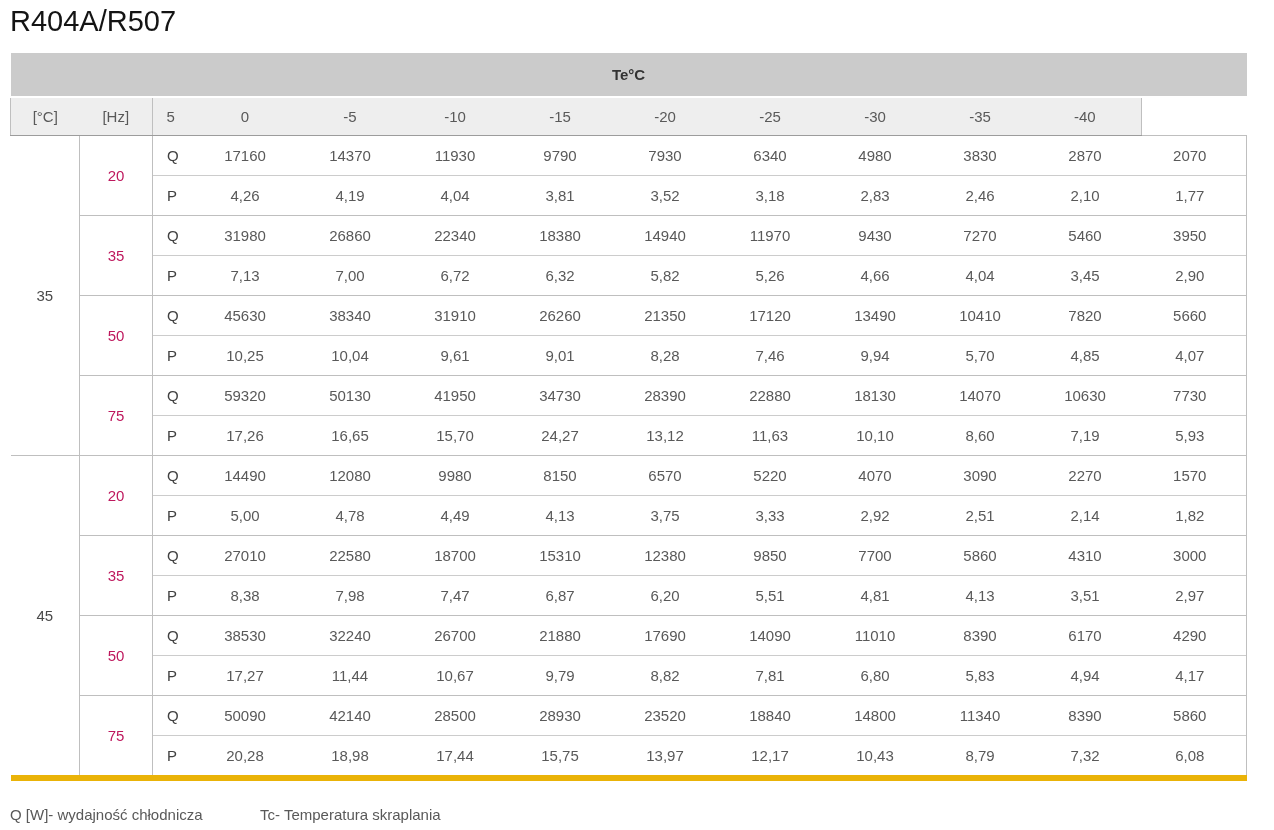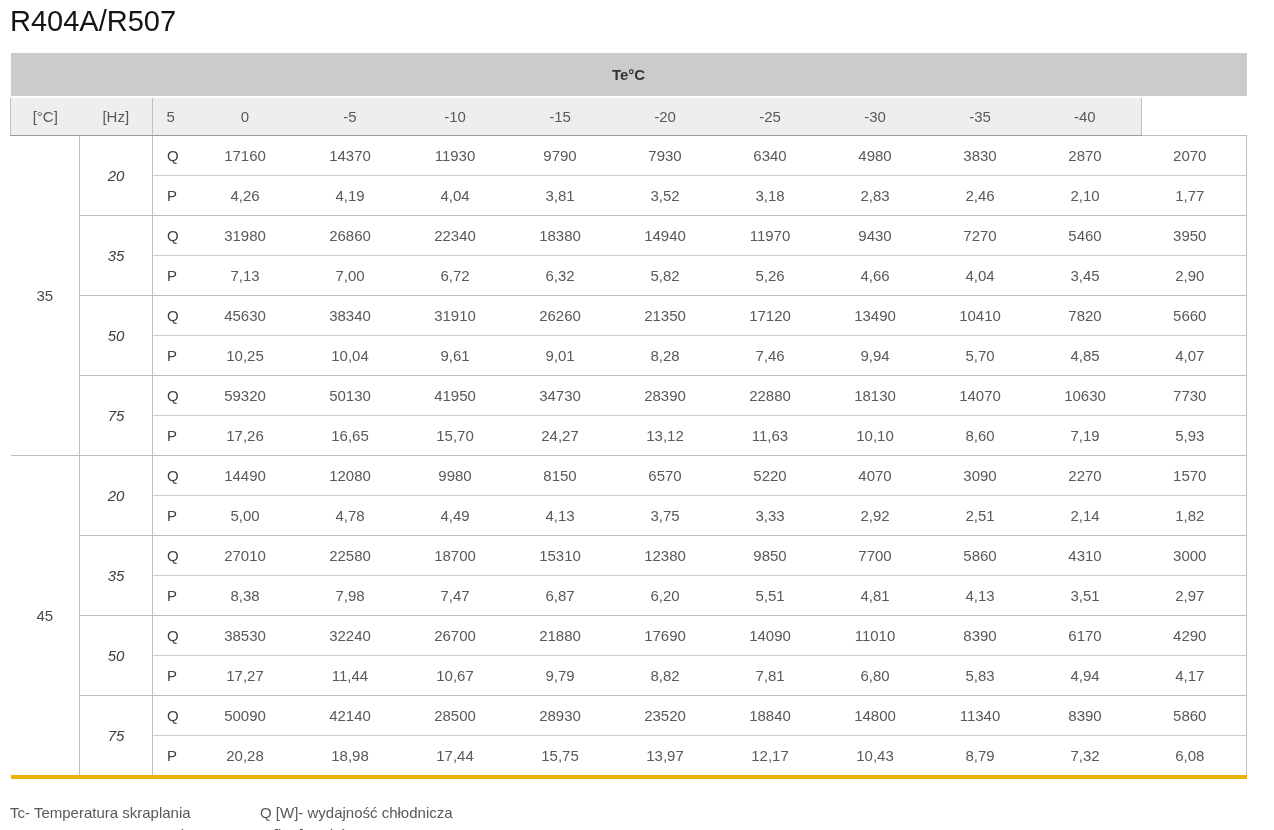--- a/index.html
+++ b/index.html
@@ -10,21 +10,21 @@
   }
   .page-title{
     margin:5px 0 0 10px;
     font-size:29px;font-weight:400;color:#141414;letter-spacing:0px;
   }
   table.data-table{
     margin:15px 0 0 10px;
     width:1237px;
     border-collapse:collapse;
     table-layout:fixed;
-    border-bottom:4px solid #eab308;
+    border-bottom:6px solid #eab308;
   }
   col.c-tc{width:69px;}
   col.c-hz{width:73px;}
   col.c-lab{width:44px;}
   thead th.band{
     height:41px;background:#cbcbcb;
     font-size:15px;font-weight:700;color:#333333;text-align:center;
     border-bottom:2px solid #ffffff;
   }
   thead tr.cols td{
@@ -37,23 +37,22 @@
   thead td.te-col{text-align:center;padding-right:9px;}
   thead td.te-col:last-child{border-right:1px solid #bfbfbf;}
   tbody td{
     height:37px;font-size:15px;color:#595959;background:#ffffff;
   }
   tbody td.tc{
     text-align:center;color:#4a4a4a;
     border-right:1px solid #bfbfbf;
   }
   tbody td.hz{
-    text-align:center;color:#404040;
+    text-align:center;color:#be185d;
     border-right:1px solid #bfbfbf;
-    font-style:italic;
   }
   tbody td.rowlabel{
     text-align:left;padding-left:14px;color:#404040;
   }
   tbody td.val{text-align:center;padding-right:9px;}
   tbody td.val:last-child{border-right:1px solid #bfbfbf;text-align:center;}
   tbody tr.qrow td{border-top:1px solid #bfbfbf;}
   tbody tr.prow td{border-top:1px solid #cccccc;}
   .legend{
     margin:23px 0 0 10px;
@@ -321,17 +320,17 @@
         <td class="val">12,17</td>
         <td class="val">10,43</td>
         <td class="val">8,79</td>
         <td class="val">7,32</td>
         <td class="val">6,08</td>
       </tr>
     </tbody>
 </table>
 
 <div class="legend">
+  <div>Q [W]- wydajność chłodnicza</div>
   <div>Tc- Temperatura skraplania</div>
-  <div>Q [W]- wydajność chłodnicza</div>
   <div>Te- Temperatura parowania</div>
   <div>P [kW]- pobór mocy</div>
 </div>
 
 </body></html>

